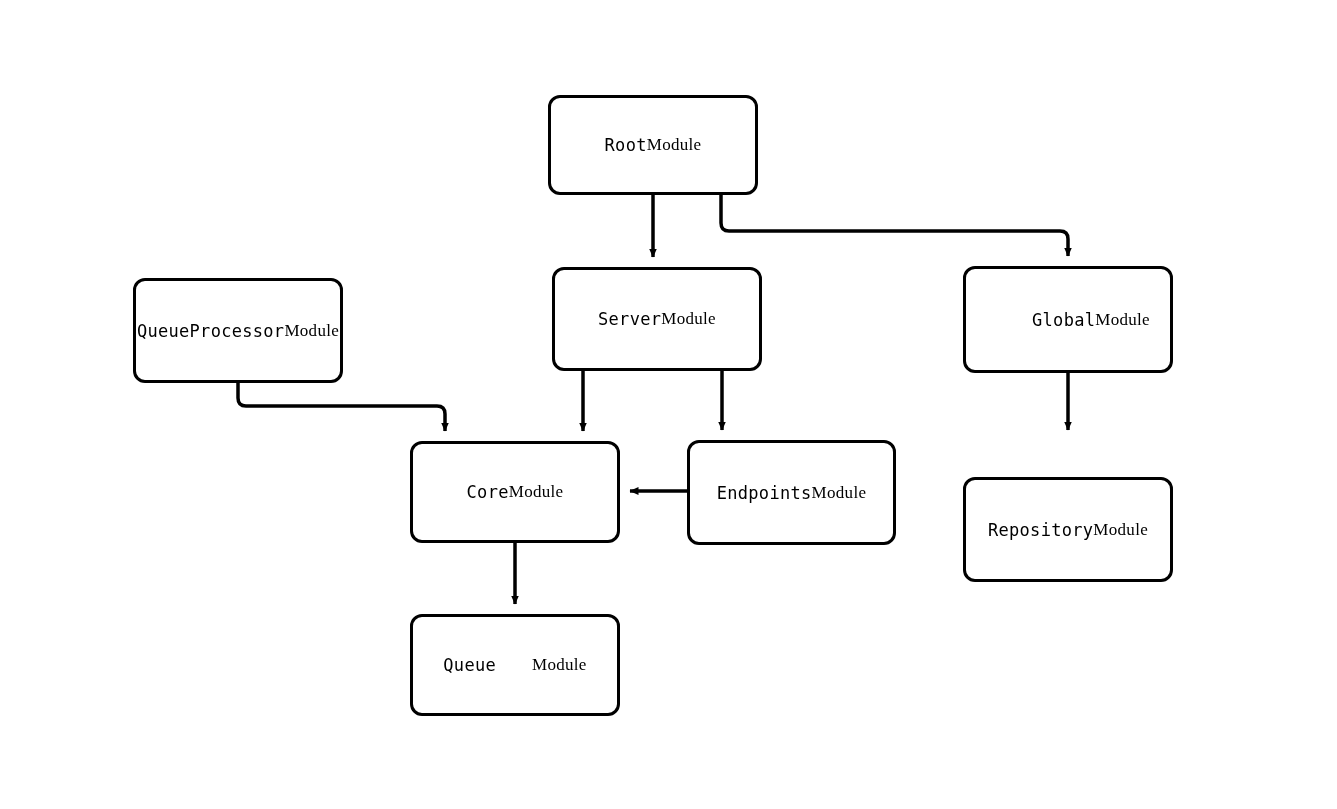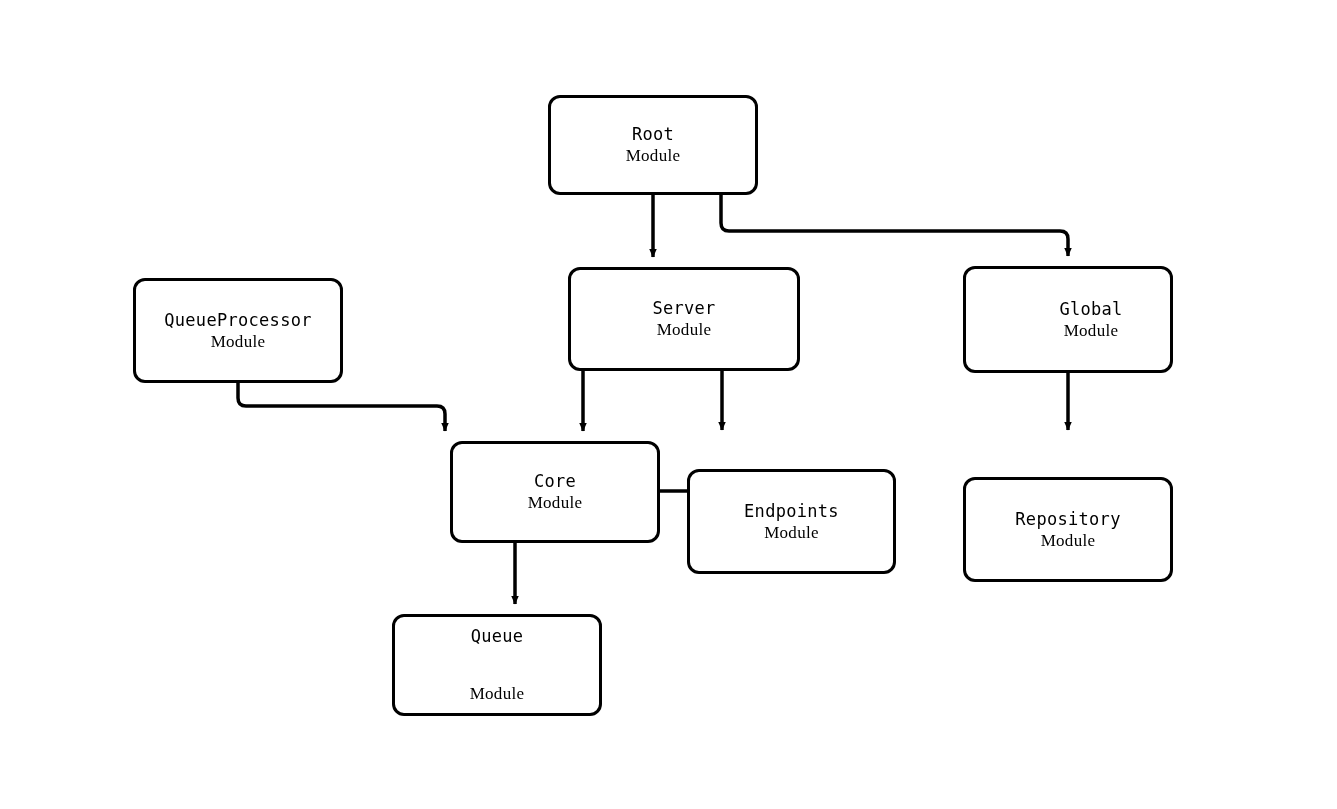--- a/index.html
+++ b/index.html
@@ -28,21 +28,21 @@
     height: 809px;
     pointer-events: none;
   }
   .node {
     position: absolute;
     box-sizing: border-box;
     background: #ffffff;
     border: 3px solid #000000;
     border-radius: 12px;
     display: flex;
-    flex-direction: column;
+    flex-direction: row;
     align-items: center;
     justify-content: center;
     z-index: 2;
   }
   .node-label {
     font-family: "DejaVu Sans Mono", "Liberation Mono", monospace;
     font-size: 17px;
     line-height: 22px;
     color: #000000;
     text-align: center;
@@ -86,43 +86,43 @@
   <div class="node" style="left:548px; top:95px; width:210px; height:100px;">
     <div class="node-label">Root</div>
     <div class="node-label line2">Module</div>
   </div>
 
   <div class="node" style="left:133px; top:278px; width:210px; height:105px;">
     <div class="node-label">QueueProcessor</div>
     <div class="node-label line2">Module</div>
   </div>
 
-  <div class="node" style="left:568px; top:267px; width:232px; height:104px;">
+  <div class="node" style="left:552px; top:267px; width:210px; height:104px;">
     <div class="node-label">Server</div>
     <div class="node-label line2">Module</div>
   </div>
 
   <div class="node" style="left:963px; top:266px; width:210px; height:107px;padding-left:46px;">
     <div class="node-label">Global</div>
     <div class="node-label line2">Module</div>
   </div>
 
-  <div class="node" style="left:410px; top:441px; width:210px; height:102px;margin-left:40px;">
+  <div class="node" style="left:410px; top:441px; width:210px; height:102px;">
     <div class="node-label">Core</div>
     <div class="node-label line2">Module</div>
   </div>
 
-  <div class="node" style="left:687px; top:440px; width:209px; height:105px;margin-top:29px;">
+  <div class="node" style="left:687px; top:440px; width:209px; height:105px;">
     <div class="node-label">Endpoints</div>
     <div class="node-label line2">Module</div>
   </div>
 
   <div class="node" style="left:963px; top:440px; width:210px; height:105px;margin-top:37px;">
     <div class="node-label">Repository</div>
     <div class="node-label line2">Module</div>
   </div>
 
-  <div class="node" style="left:392px; top:614px; width:210px; height:102px;gap:36px;">
+  <div class="node" style="left:410px; top:614px; width:210px; height:102px;gap:36px;">
     <div class="node-label">Queue</div>
     <div class="node-label line2">Module</div>
   </div>
 
 </div>
 
 </body></html>

